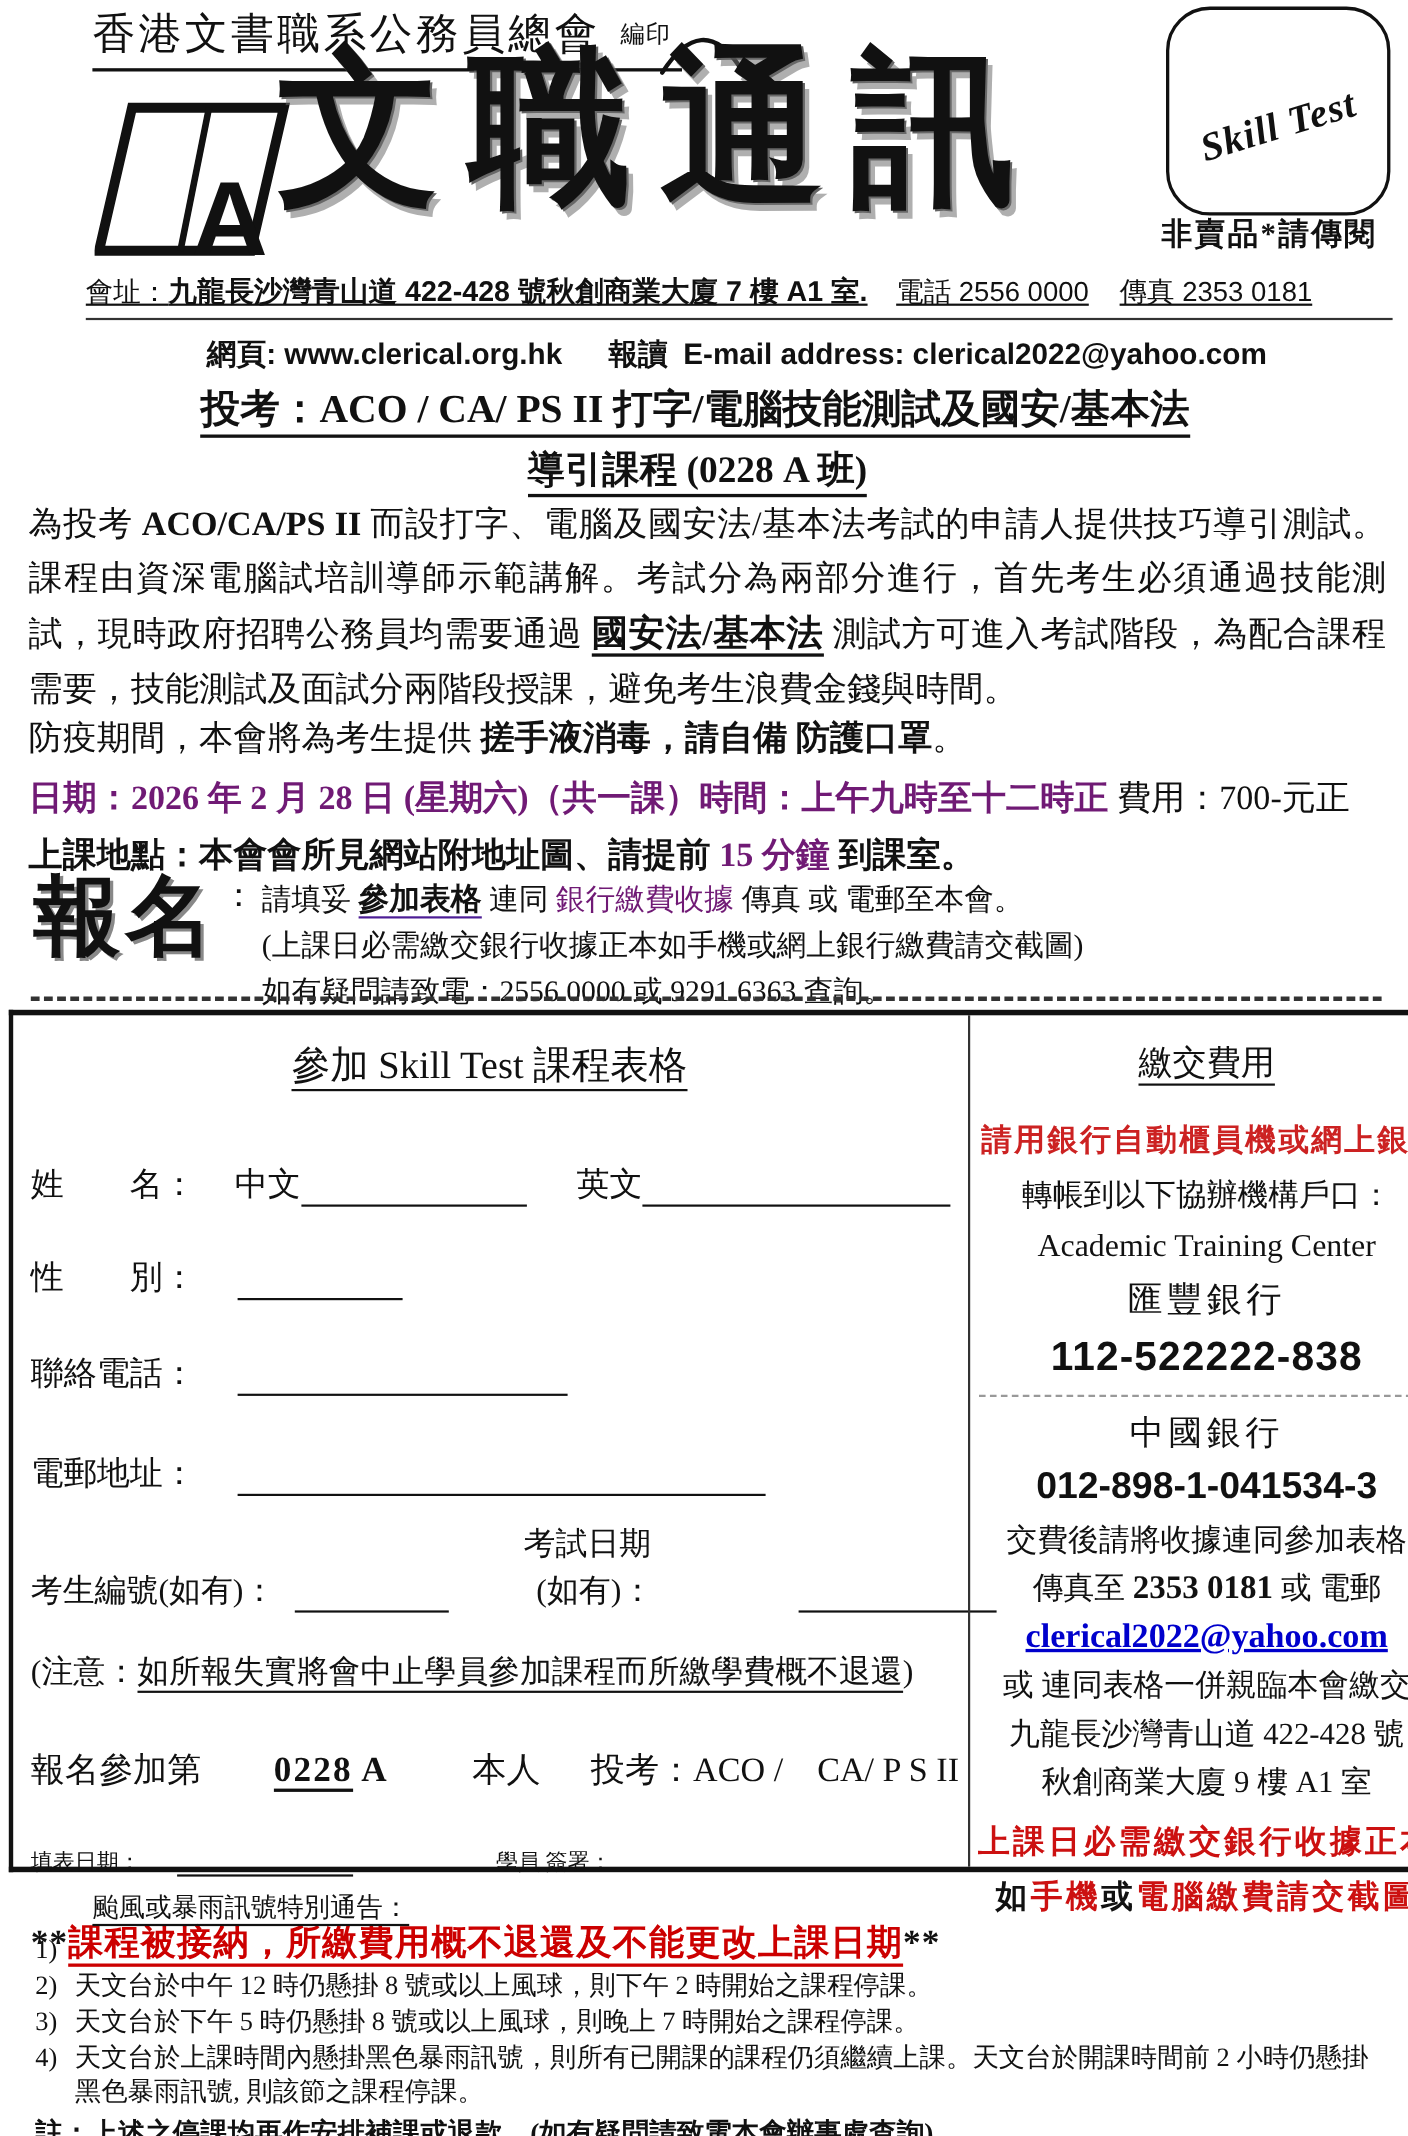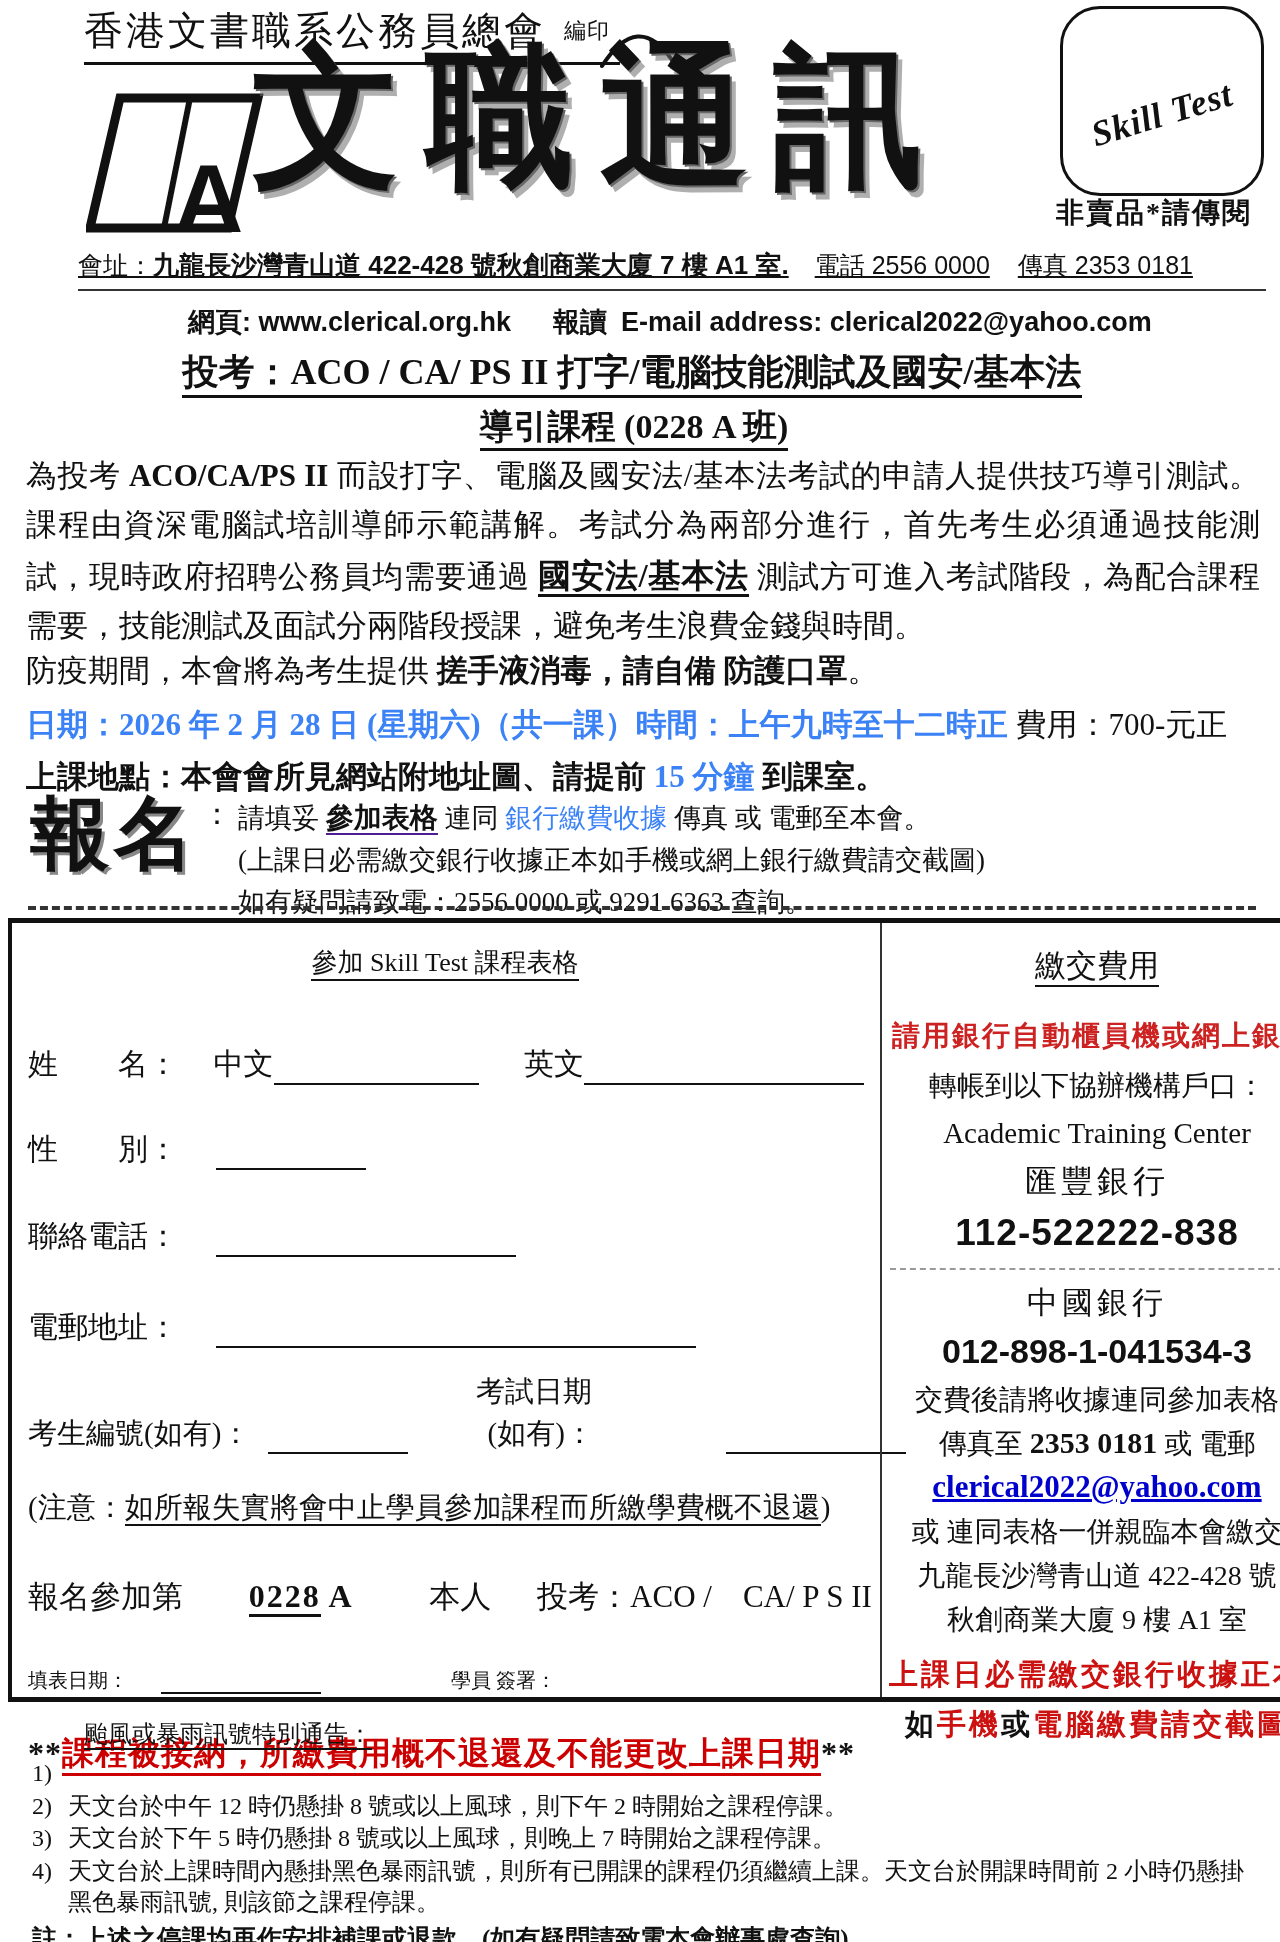--- a/index.html
+++ b/index.html
@@ -1,20 +1,20 @@
 <!DOCTYPE html>
 <html><head>
 <meta charset="utf-8">
 <style>
   html,body{margin:0;padding:0;background:#fff;}
   .page{position:relative;width:1280px;height:1942px;background:#fff;overflow:hidden;
         font-family:"Liberation Serif","DejaVu Serif",serif;color:#111;}
   .sans{font-family:"Liberation Sans","DejaVu Sans",sans-serif;}
   .abs{position:absolute;}
-  .red{color:#3b82f6;}
+  .red{color:#701a75;}
   .bold{font-weight:bold;}
 
   
   .org-line{left:84px;top:4px;font-size:39px;font-weight:normal;letter-spacing:3px;
             border-bottom:3px solid #111;padding:0 10px 4px 0;white-space:nowrap;}
   .org-line .imprint{font-size:22px;letter-spacing:1px;margin-left:18px;vertical-align:6px;}
   .swoosh{left:600px;top:18px;}
   .logo{left:86px;top:92px;}
   .masthead{left:252px;top:44px;font-size:148px;line-height:1;font-weight:900;letter-spacing:26px;
             text-shadow:6px 7px 0 rgba(110,110,110,.55), 2px 2px 0 rgba(60,60,60,.8);
@@ -58,21 +58,21 @@
   .dashsep{left:28px;top:906px;width:1228px;border-top:4px dashed #333;}
 
   
   .formbox{left:8px;top:918px;width:1272px;height:784px;box-sizing:border-box;
            border-top:5px solid #111;border-bottom:5px solid #111;border-left:4px solid #111;
            display:flex;}
   .form-left{width:868px;box-sizing:border-box;padding:22px 18px 0 16px;}
   .form-right{flex:1;box-sizing:border-box;border-left:2px solid #333;text-align:center;
               padding-top:20px;overflow:visible;}
 
-  .f-title{text-align:center;font-size:26px;}
+  .f-title{text-align:center;font-size:35px;}
   .f-title span,.fr-title span{border-bottom:2px solid #111;padding-bottom:2px;}
   .f-row{font-size:30px;white-space:nowrap;}
   .blank{display:inline-block;border-bottom:2px solid #111;height:32px;vertical-align:bottom;}
   .r-name{margin-top:64px;}
   .r-gender{margin-top:44px;}
   .r-phone{margin-top:46px;}
   .r-email{margin-top:50px;}
   .r-examlab{margin-top:24px;padding-left:448px;font-size:29px;}
   .r-cand{margin-top:2px;font-size:29px;}
   .r-notice{margin-top:34px;font-size:29px;}

